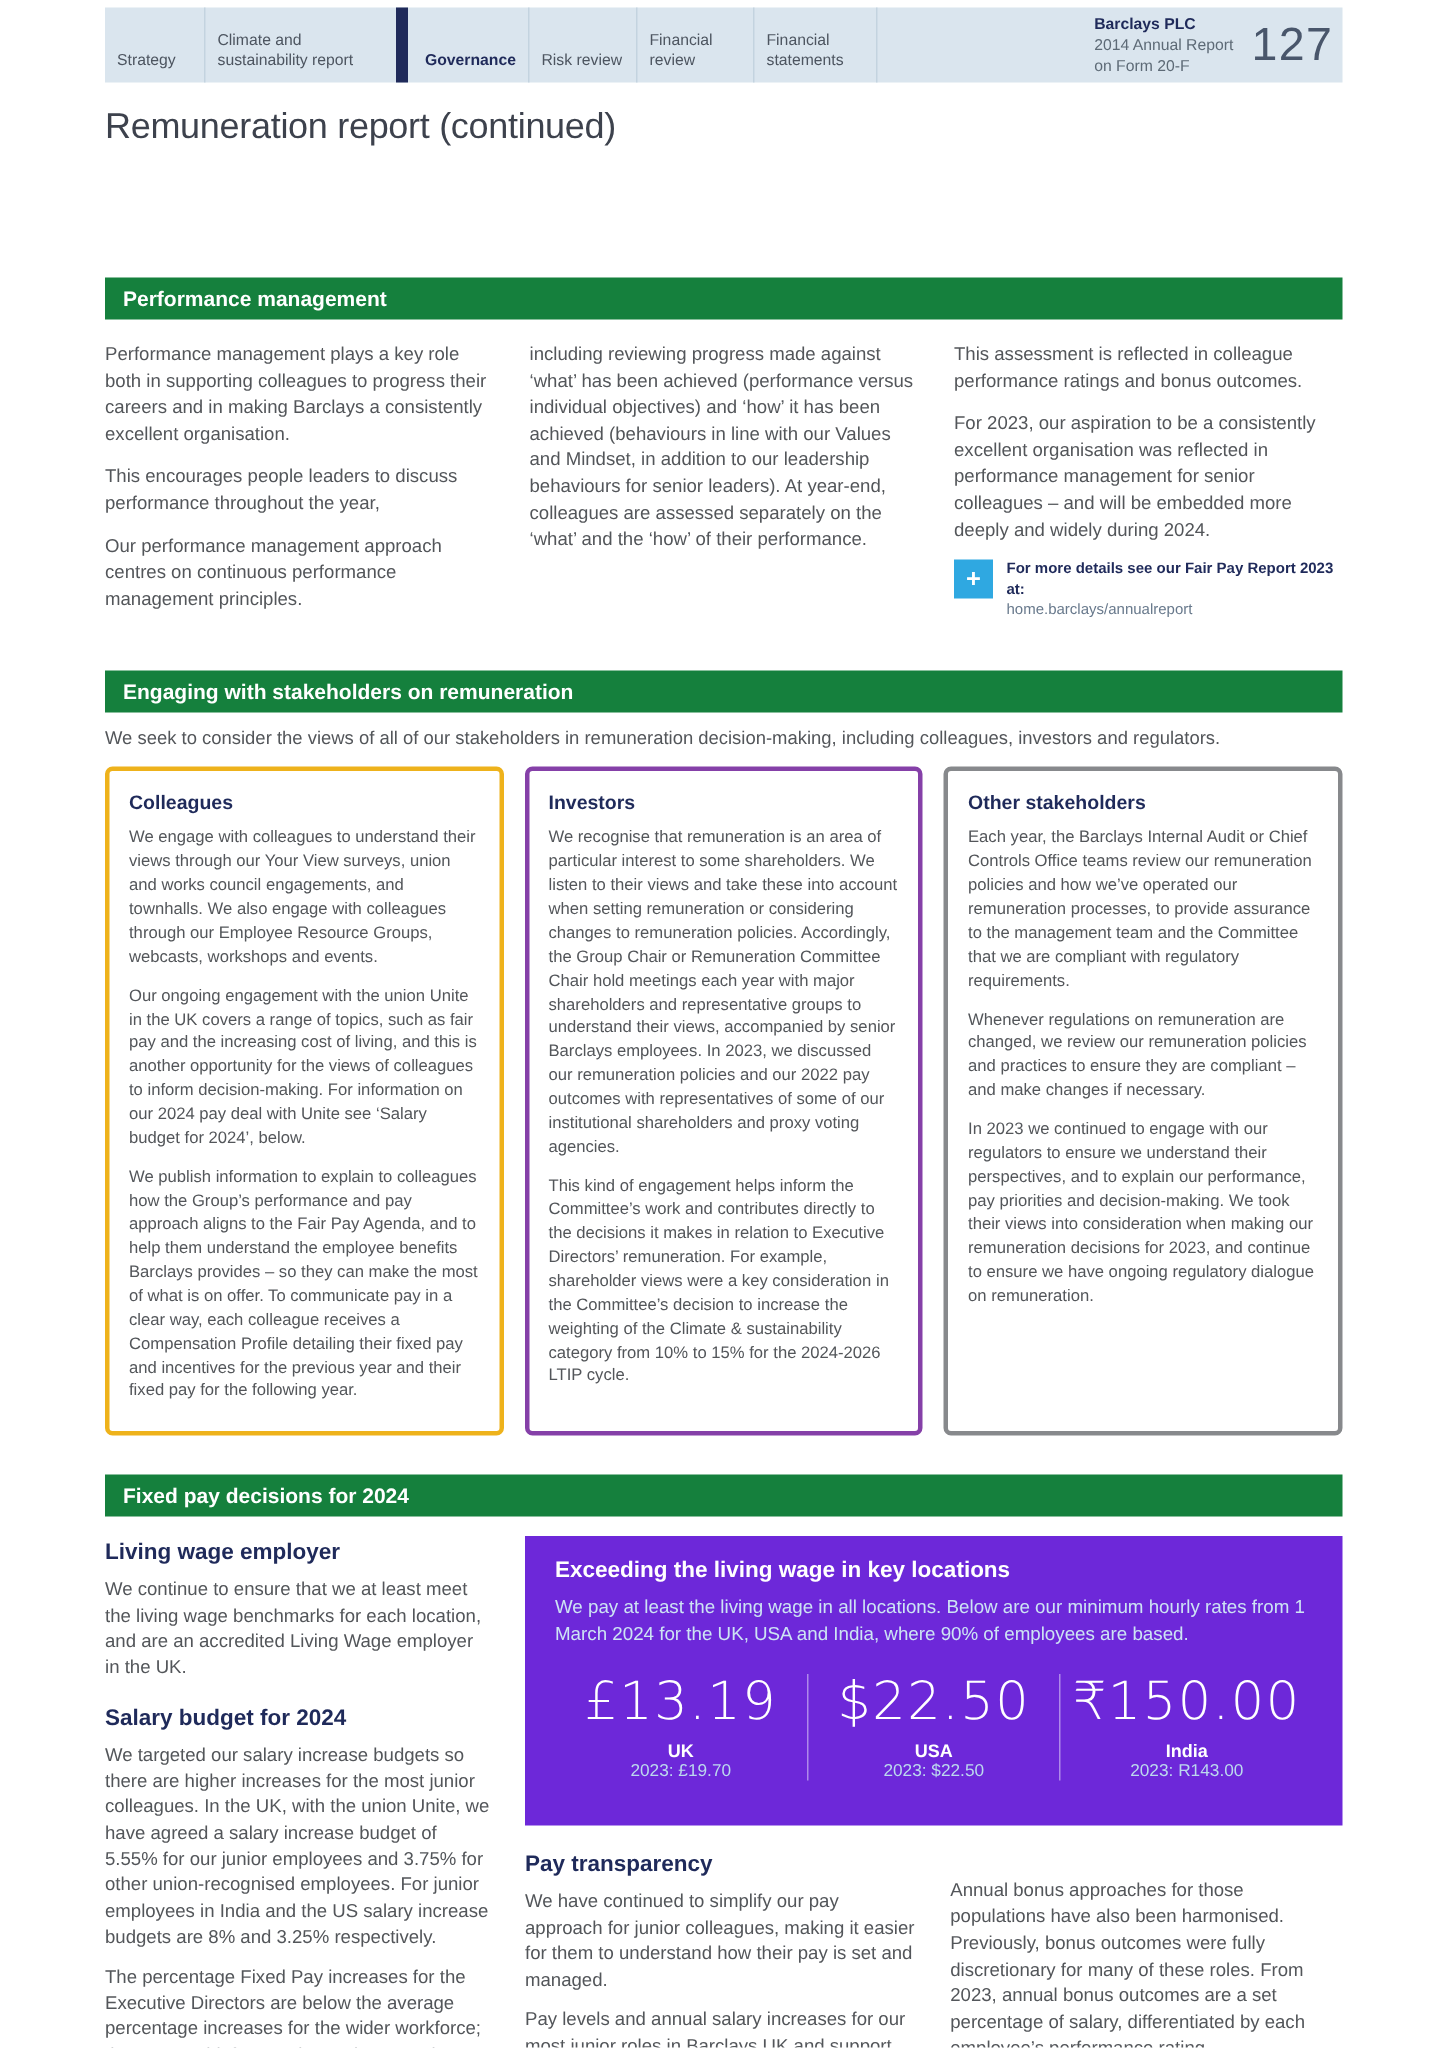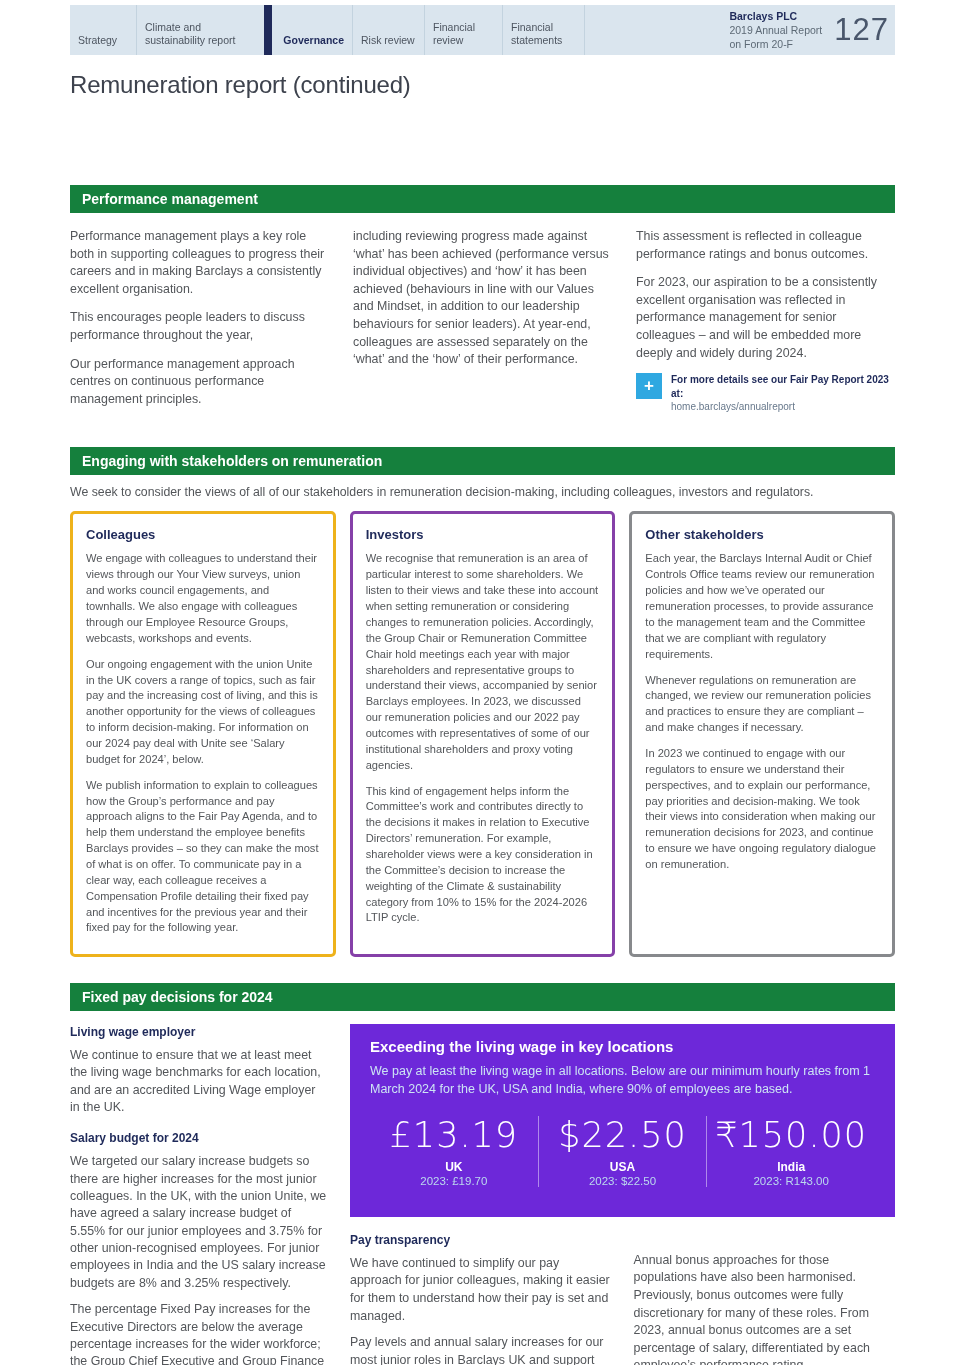--- a/index.html
+++ b/index.html
@@ -52,21 +52,21 @@
   .box-colleagues { border-color:#eeb21b; }
   .box-investors  { border-color:#8540a8; }
   .box-other      { border-color:#87898c; }
   .sbox h3 { margin:0 0 9px 0; font-size:13px; color:#1f2a5a; }
   .sbox p { margin:0 0 10px 0; font-size:11.1px; line-height:1.43; }
 
   
   .fixed-section { margin-top:26px; }
   .fixed-grid { display:flex; gap:22px; margin-top:13px; }
   .fixed-left { flex:0 0 258px; font-size:12.4px; line-height:1.4; }
-  .subhead { font-size:12px; font-weight:bold; color:#1f2a5a; margin:0 0 6px 0; }
+  .subhead { font-size:15px; font-weight:bold; color:#1f2a5a; margin:0 0 6px 0; }
   .fixed-left p { margin:0 0 9px 0; }
   .fixed-left .group { margin-bottom:14px; }
   .fixed-right { flex:1; min-width:0; }
 
   .blue-panel { background:#6d28d9; color:#ffffff; padding:14px 20px 30px 20px; }
   .blue-panel h3 { margin:0 0 8px 0; font-size:15px; }
   .blue-intro { font-size:12.5px; line-height:1.4; color:#cde4f4; margin:0 0 18px 0; }
   .stats { display:flex; }
   .stat { flex:1; text-align:center; padding:0 6px; }
   .stat + .stat { border-left:1px solid rgba(255,255,255,0.45); }
@@ -102,21 +102,21 @@
     <div class="tab w-finrev">
       <span>Financial review</span>
     </div>
     <div class="tab w-finstat">
       <span>Financial statements</span>
     </div>
     <div class="nav-spacer"></div>
     <div class="brand">
       <div class="brand-text">
         <div class="brand-name">Barclays PLC</div>
-        <div>2019 Annual Report</div>
+        <div>2014 Annual Report</div>
         <div>on Form 20-F</div>
       </div>
       <div class="page-num">127</div>
     </div>
   </div>
 
   <h1 class="page-title">Remuneration report (continued)</h1>
 
   <div class="perf-section">
     <div class="section-bar">Performance management</div>

